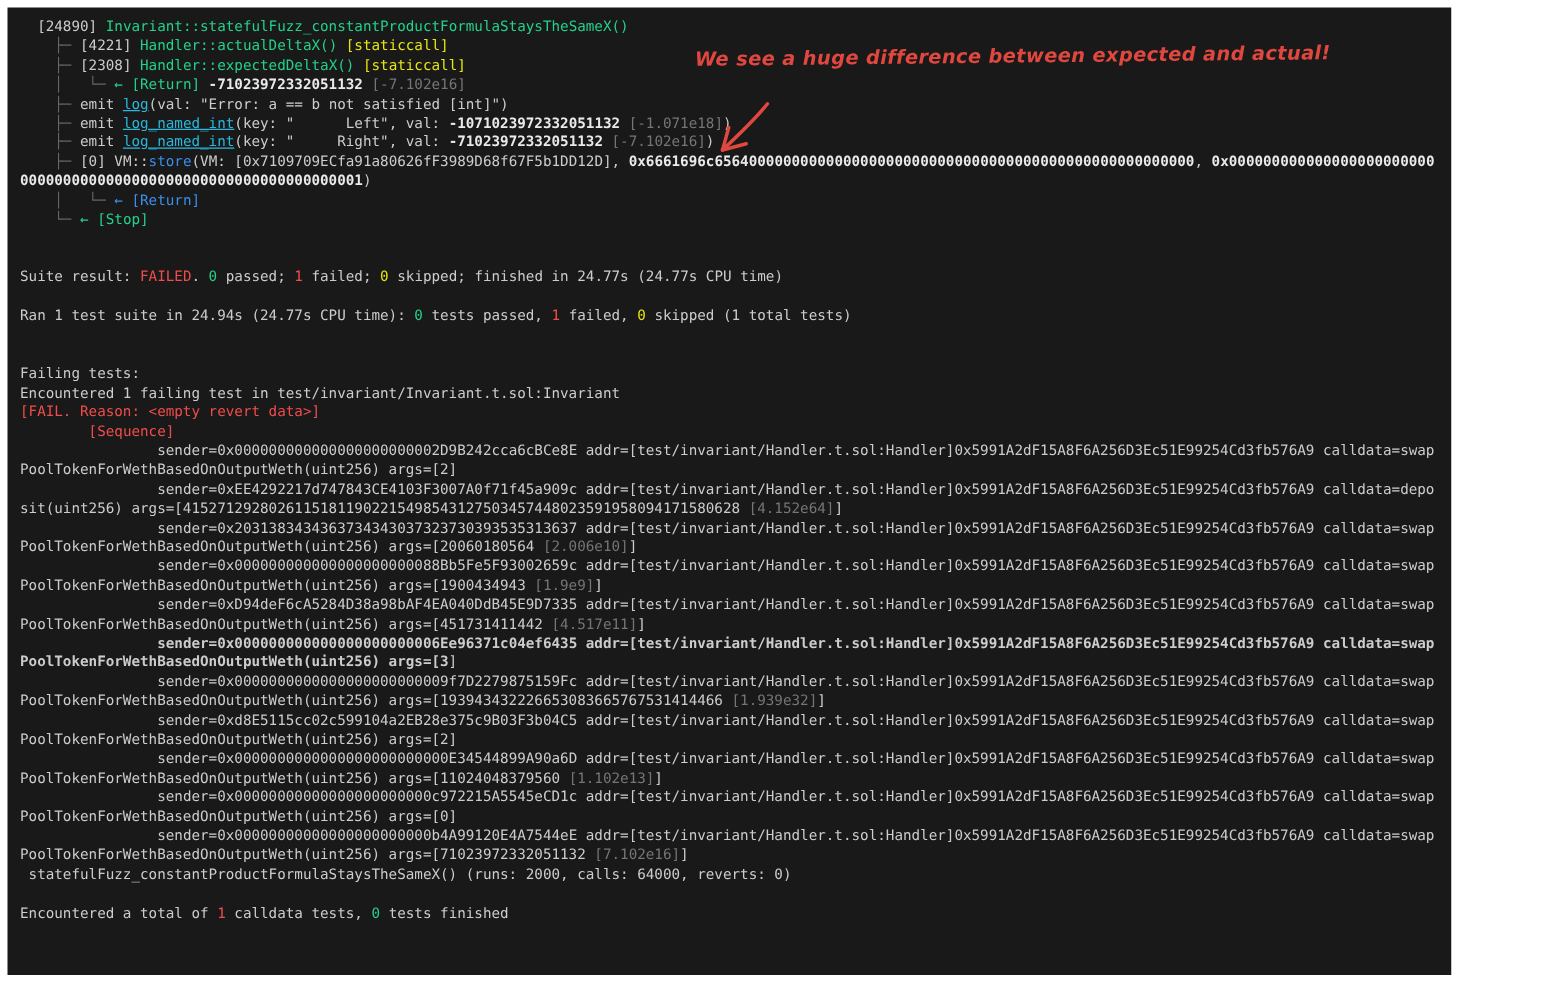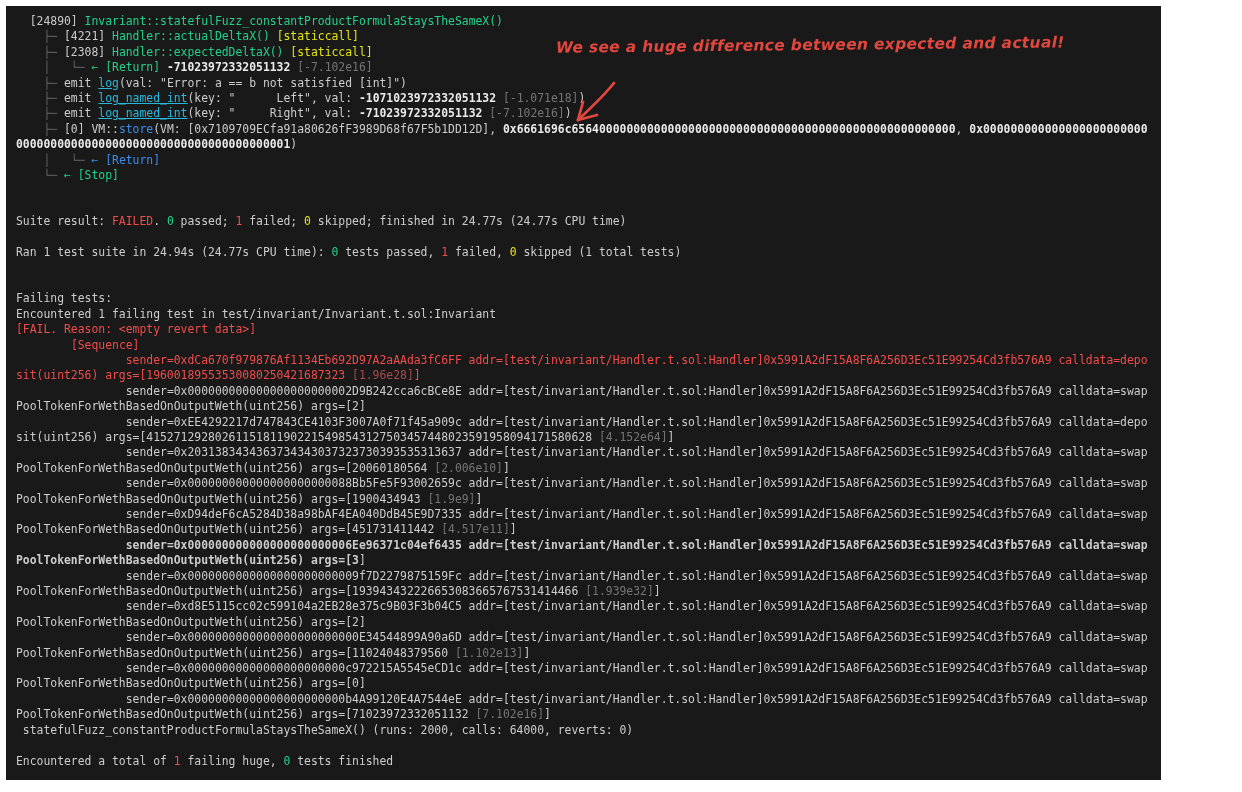--- a/index.html
+++ b/index.html
@@ -57,35 +57,34 @@
       <div class="line">&nbsp;</div>
       <div class="line"><span style="color: rgb(204, 204, 204);">Suite result: </span><span style="color: rgb(241, 76, 76);">FAILED</span><span style="color: rgb(204, 204, 204);">. </span><span style="color: rgb(35, 209, 139);">0</span><span style="color: rgb(204, 204, 204);"> passed; </span><span style="color: rgb(241, 76, 76);">1</span><span style="color: rgb(204, 204, 204);"> failed; </span><span style="color: rgb(229, 229, 16);">0</span><span style="color: rgb(204, 204, 204);"> skipped; finished in 24.77s (24.77s CPU time)</span></div>
       <div class="line">&nbsp;</div>
       <div class="line"><span style="color: rgb(204, 204, 204);">Ran 1 test suite in 24.94s (24.77s CPU time): </span><span style="color: rgb(35, 209, 139);">0</span><span style="color: rgb(204, 204, 204);"> tests passed, </span><span style="color: rgb(241, 76, 76);">1</span><span style="color: rgb(204, 204, 204);"> failed, </span><span style="color: rgb(229, 229, 16);">0</span><span style="color: rgb(204, 204, 204);"> skipped (1 total tests)</span></div>
       <div class="line">&nbsp;</div>
       <div class="line">&nbsp;</div>
       <div class="line"><span style="color: rgb(204, 204, 204);">Failing tests:</span></div>
       <div class="line"><span style="color: rgb(204, 204, 204);">Encountered 1 failing test in test/invariant/Invariant.t.sol:Invariant</span></div>
       <div class="line"><span style="color: rgb(241, 76, 76);">[FAIL. Reason: &lt;empty revert data&gt;]</span></div>
       <div class="line"><span style="color: rgb(241, 76, 76);">        [Sequence]</span></div>
-      <div class="line"><span style="color: rgb(241, 76, 76);">                sender=0xdCa670f979876Af1134Eb692D97A2aAAda3fC6FF addr=[test/invariant/Handler.t.sol:Handler]0x5991A2dF15A8F6A256D3Ec51E99254Cd3fb576A9 calldata=deposit(uint256) args=[19600189553530080250421687323</span><span style="color: rgb(168, 75, 75);"> [1.96e28]</span><span style="color: rgb(241, 76, 76);">]</span></div>
       <div class="line"><span style="color: rgb(204, 204, 204);">                sender=0x000000000000000000000002D9B242cca6cBCe8E addr=[test/invariant/Handler.t.sol:Handler]0x5991A2dF15A8F6A256D3Ec51E99254Cd3fb576A9 calldata=swapPoolTokenForWethBasedOnOutputWeth(uint256) args=[2</span><span style="color: rgb(204, 204, 204);">]</span></div>
       <div class="line"><span style="color: rgb(204, 204, 204);">                sender=0xEE4292217d747843CE4103F3007A0f71f45a909c addr=[test/invariant/Handler.t.sol:Handler]0x5991A2dF15A8F6A256D3Ec51E99254Cd3fb576A9 calldata=deposit(uint256) args=[41527129280261151811902215498543127503457448023591958094171580628</span><span style="color: rgb(117, 117, 117);"> [4.152e64]</span><span style="color: rgb(204, 204, 204);">]</span></div>
       <div class="line"><span style="color: rgb(204, 204, 204);">                sender=0x2031383434363734343037323730393535313637 addr=[test/invariant/Handler.t.sol:Handler]0x5991A2dF15A8F6A256D3Ec51E99254Cd3fb576A9 calldata=swapPoolTokenForWethBasedOnOutputWeth(uint256) args=[20060180564</span><span style="color: rgb(117, 117, 117);"> [2.006e10]</span><span style="color: rgb(204, 204, 204);">]</span></div>
       <div class="line"><span style="color: rgb(204, 204, 204);">                sender=0x000000000000000000000088Bb5Fe5F93002659c addr=[test/invariant/Handler.t.sol:Handler]0x5991A2dF15A8F6A256D3Ec51E99254Cd3fb576A9 calldata=swapPoolTokenForWethBasedOnOutputWeth(uint256) args=[1900434943</span><span style="color: rgb(117, 117, 117);"> [1.9e9]</span><span style="color: rgb(204, 204, 204);">]</span></div>
       <div class="line"><span style="color: rgb(204, 204, 204);">                sender=0xD94deF6cA5284D38a98bAF4EA040DdB45E9D7335 addr=[test/invariant/Handler.t.sol:Handler]0x5991A2dF15A8F6A256D3Ec51E99254Cd3fb576A9 calldata=swapPoolTokenForWethBasedOnOutputWeth(uint256) args=[451731411442</span><span style="color: rgb(117, 117, 117);"> [4.517e11]</span><span style="color: rgb(204, 204, 204);">]</span></div>
       <div class="line"><span style="color: rgb(204, 204, 204); font-weight: bold;">                sender=0x000000000000000000000006Ee96371c04ef6435 addr=[test/invariant/Handler.t.sol:Handler]0x5991A2dF15A8F6A256D3Ec51E99254Cd3fb576A9 calldata=swapPoolTokenForWethBasedOnOutputWeth(uint256) args=[3</span><span style="color: rgb(204, 204, 204);">]</span></div>
       <div class="line"><span style="color: rgb(204, 204, 204);">                sender=0x0000000000000000000000009f7D2279875159Fc addr=[test/invariant/Handler.t.sol:Handler]0x5991A2dF15A8F6A256D3Ec51E99254Cd3fb576A9 calldata=swapPoolTokenForWethBasedOnOutputWeth(uint256) args=[193943432226653083665767531414466</span><span style="color: rgb(117, 117, 117);"> [1.939e32]</span><span style="color: rgb(204, 204, 204);">]</span></div>
       <div class="line"><span style="color: rgb(204, 204, 204);">                sender=0xd8E5115cc02c599104a2EB28e375c9B03F3b04C5 addr=[test/invariant/Handler.t.sol:Handler]0x5991A2dF15A8F6A256D3Ec51E99254Cd3fb576A9 calldata=swapPoolTokenForWethBasedOnOutputWeth(uint256) args=[2</span><span style="color: rgb(204, 204, 204);">]</span></div>
       <div class="line"><span style="color: rgb(204, 204, 204);">                sender=0x0000000000000000000000000E34544899A90a6D addr=[test/invariant/Handler.t.sol:Handler]0x5991A2dF15A8F6A256D3Ec51E99254Cd3fb576A9 calldata=swapPoolTokenForWethBasedOnOutputWeth(uint256) args=[11024048379560</span><span style="color: rgb(117, 117, 117);"> [1.102e13]</span><span style="color: rgb(204, 204, 204);">]</span></div>
       <div class="line"><span style="color: rgb(204, 204, 204);">                sender=0x00000000000000000000000c972215A5545eCD1c addr=[test/invariant/Handler.t.sol:Handler]0x5991A2dF15A8F6A256D3Ec51E99254Cd3fb576A9 calldata=swapPoolTokenForWethBasedOnOutputWeth(uint256) args=[0</span><span style="color: rgb(204, 204, 204);">]</span></div>
       <div class="line"><span style="color: rgb(204, 204, 204);">                sender=0x00000000000000000000000b4A99120E4A7544eE addr=[test/invariant/Handler.t.sol:Handler]0x5991A2dF15A8F6A256D3Ec51E99254Cd3fb576A9 calldata=swapPoolTokenForWethBasedOnOutputWeth(uint256) args=[71023972332051132</span><span style="color: rgb(117, 117, 117);"> [7.102e16]</span><span style="color: rgb(204, 204, 204);">]</span></div>
       <div class="line"><span style="color: rgb(204, 204, 204);"> statefulFuzz_constantProductFormulaStaysTheSameX() (runs: 2000, calls: 64000, reverts: 0)</span></div>
       <div class="line">&nbsp;</div>
-      <div class="line"><span style="color: rgb(204, 204, 204);">Encountered a total of </span><span style="color: rgb(241, 76, 76);">1</span><span style="color: rgb(204, 204, 204);"> failing huge, </span><span style="color: rgb(35, 209, 139);">0</span><span style="color: rgb(204, 204, 204);"> tests finished</span></div>
+      <div class="line"><span style="color: rgb(204, 204, 204);">Encountered a total of </span><span style="color: rgb(241, 76, 76);">1</span><span style="color: rgb(204, 204, 204);"> calldata tests, </span><span style="color: rgb(35, 209, 139);">0</span><span style="color: rgb(204, 204, 204);"> tests finished</span></div>
     </div>
   <div class="annotation" style="color: rgb(224, 71, 63);">We see a huge difference between expected and actual!</div>
   <svg class="arrow" viewBox="0 0 50 44" fill="none" style="color: rgb(224, 71, 63);">
     <path d="M44 3 C36 13 24 25 8 40" stroke="currentColor" stroke-width="2.8" stroke-linecap="round"></path>
     <path d="M8 40 L13 22" stroke="currentColor" stroke-width="2.8" stroke-linecap="round"></path>
     <path d="M8 40 L27 35" stroke="currentColor" stroke-width="2.8" stroke-linecap="round"></path>
   </svg>
 </div>
 
 </body></html>

